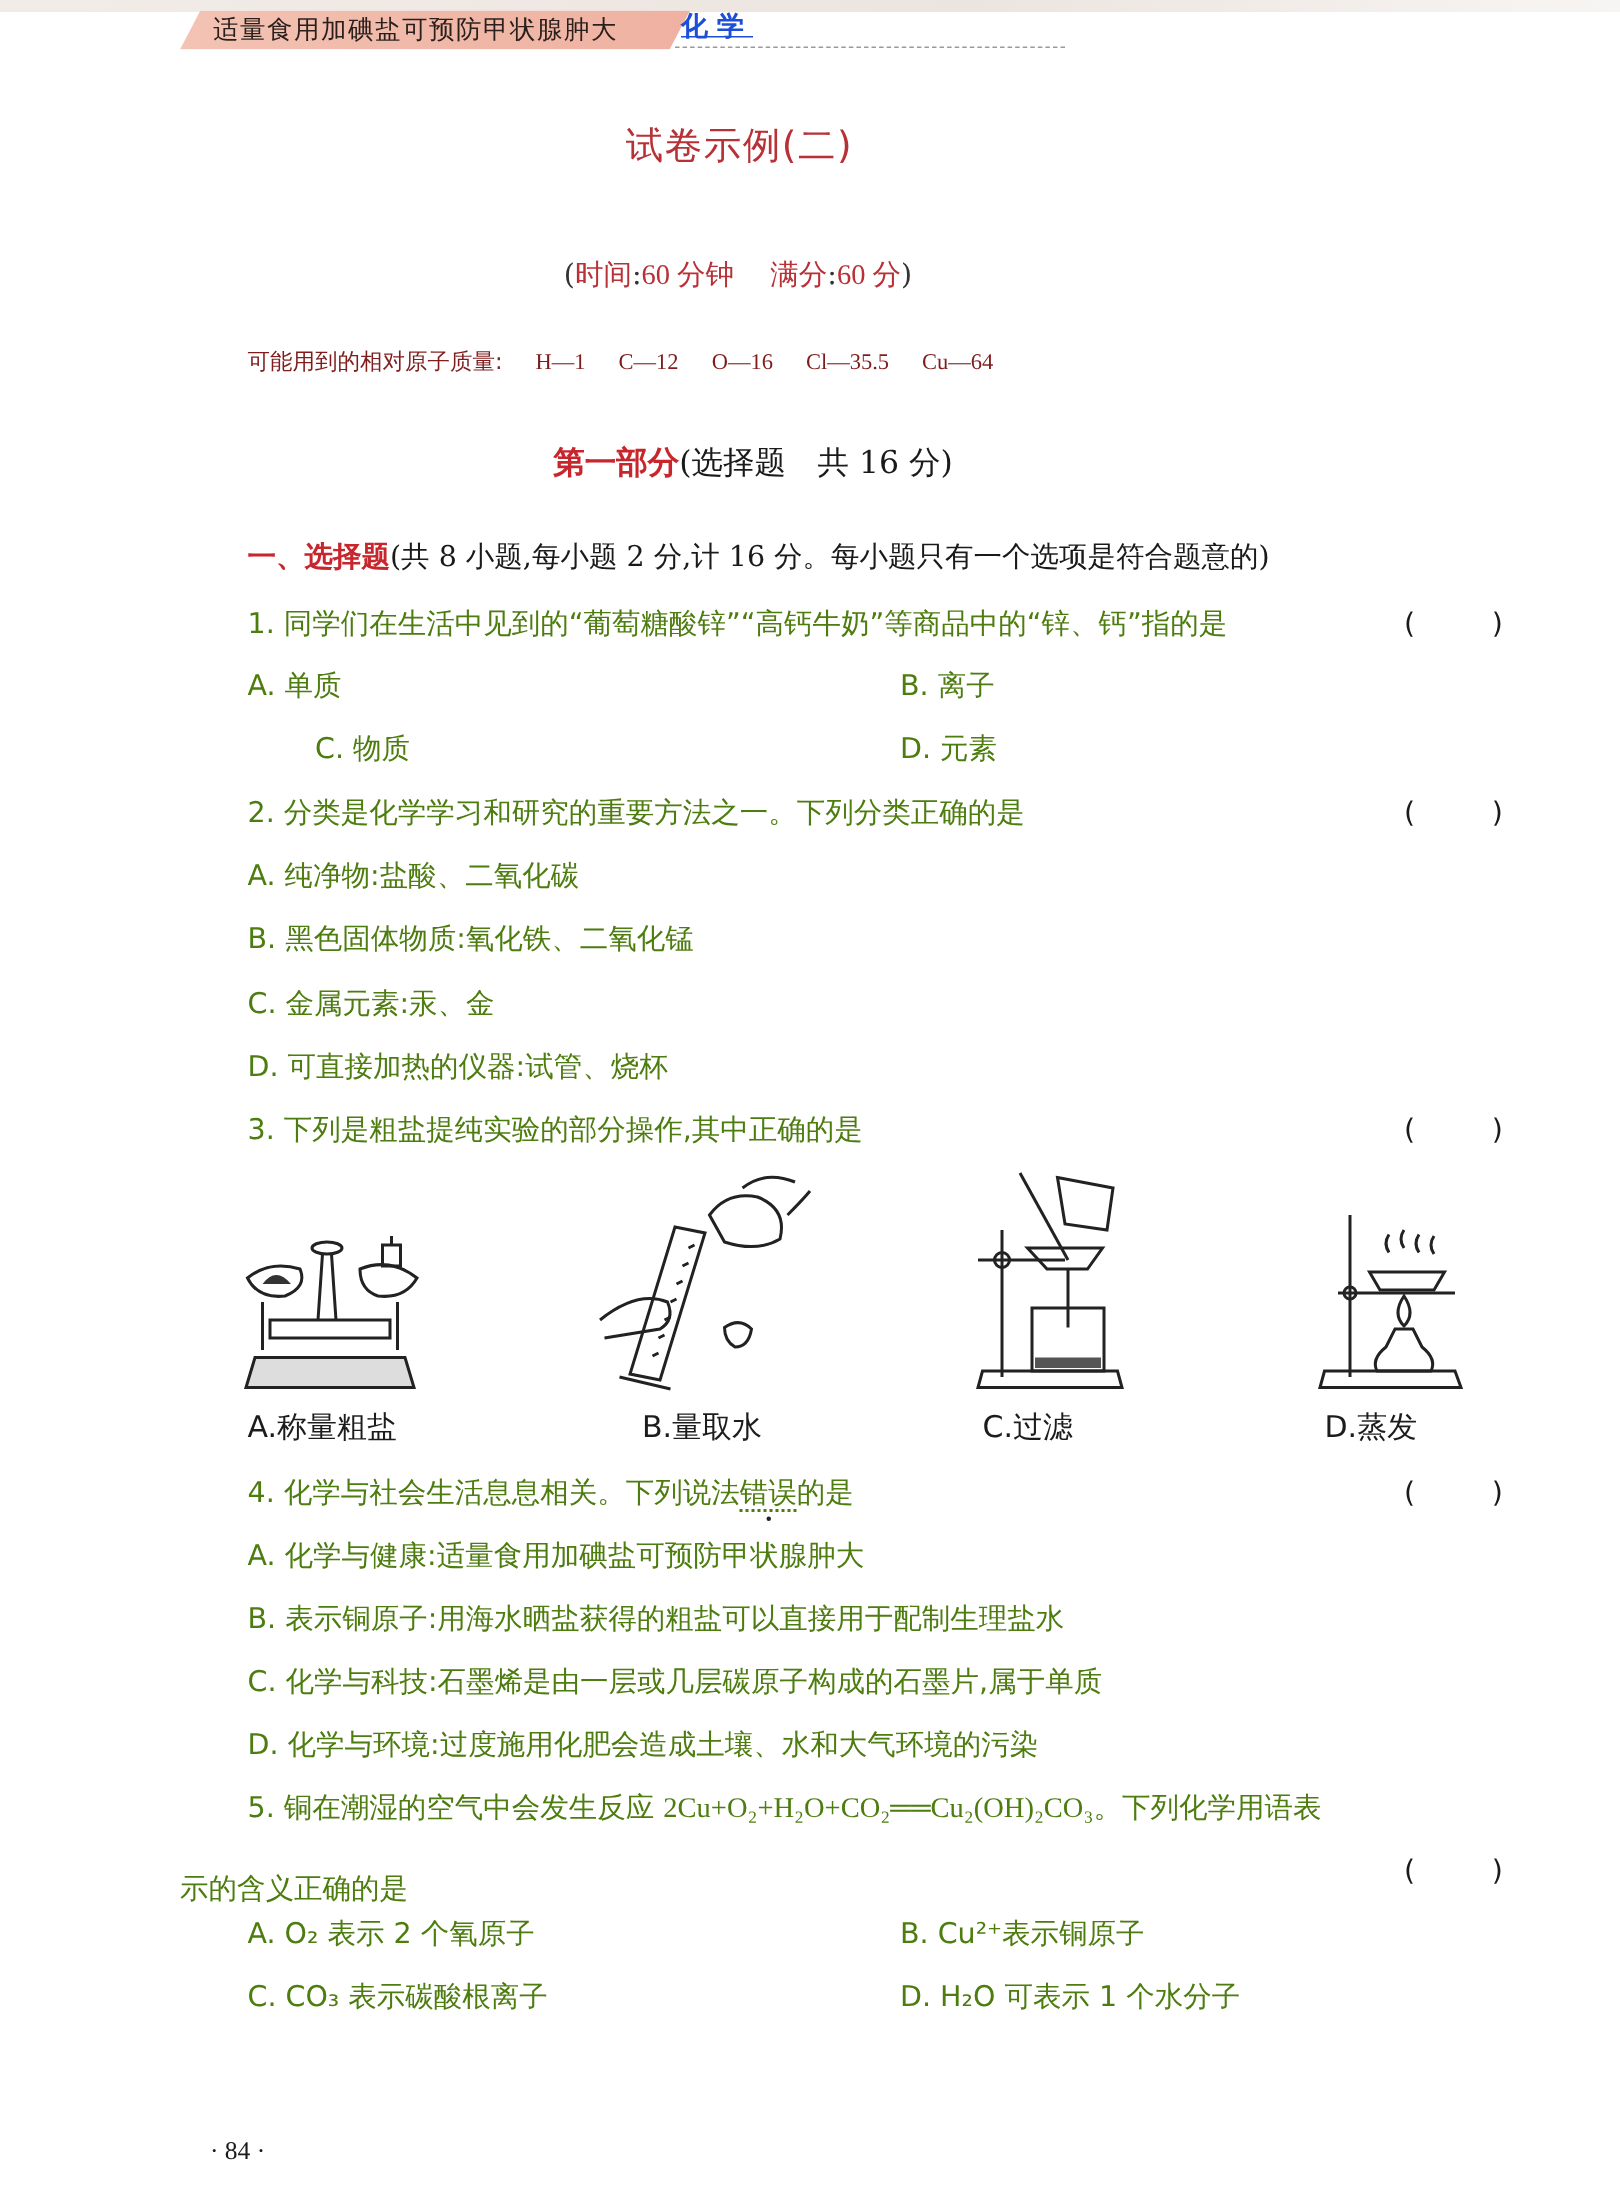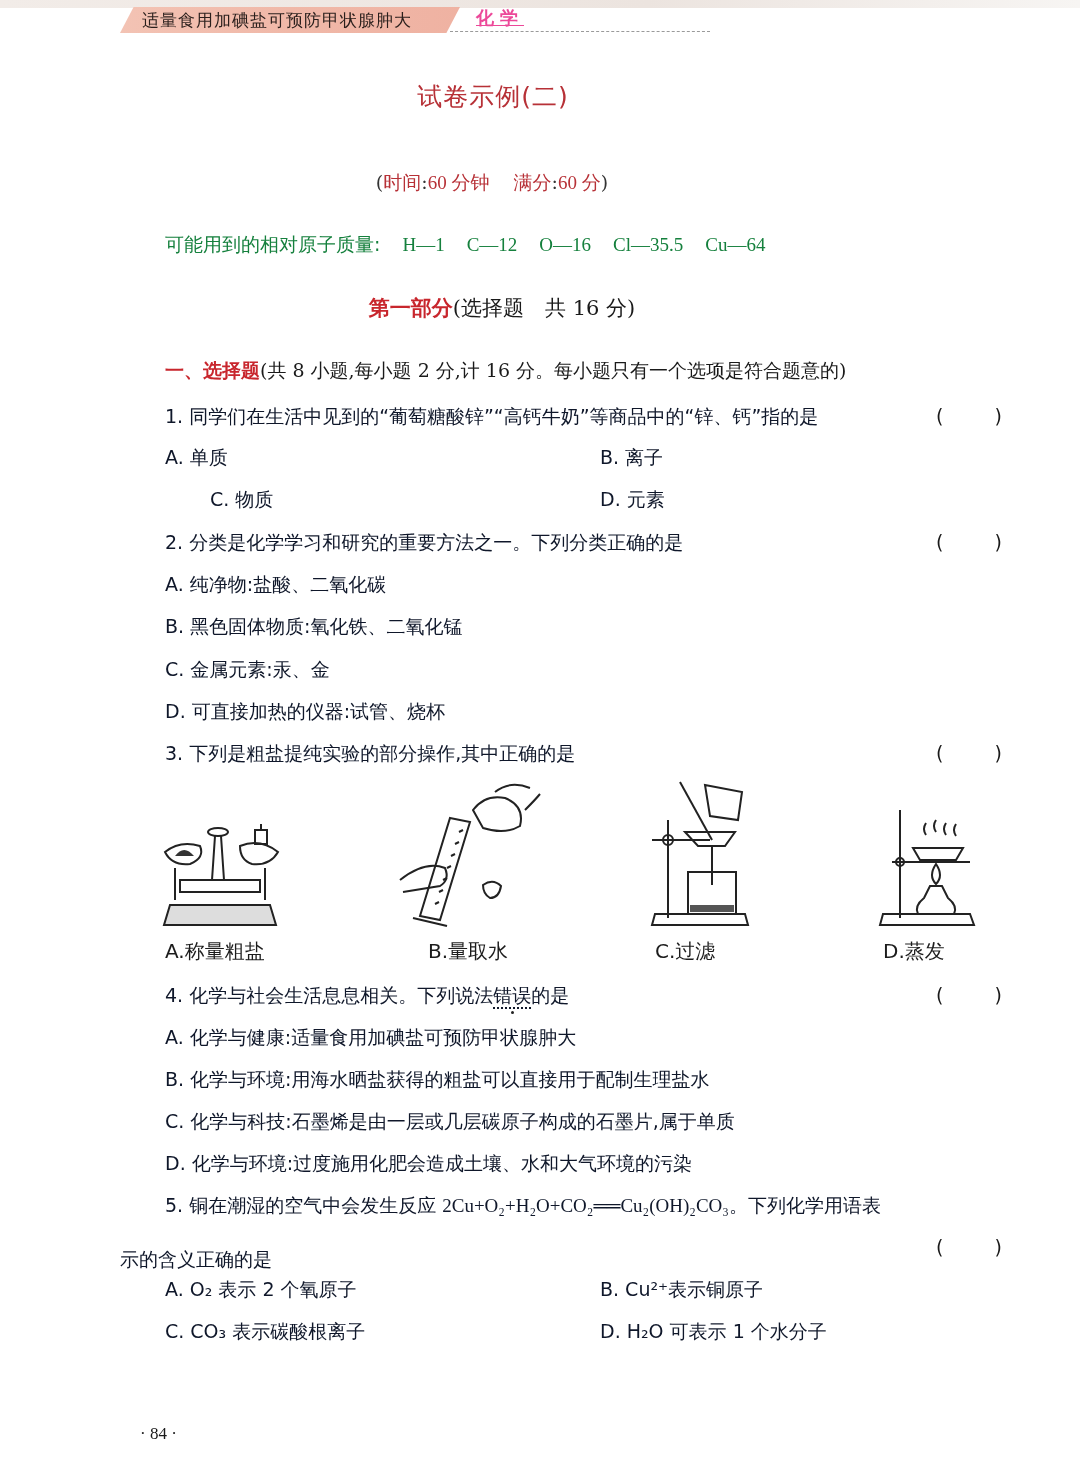--- a/index.html
+++ b/index.html
@@ -14,51 +14,51 @@
     .header-tab {
       position: absolute; left: 120px; top: 7px; width: 340px; height: 26px;
       background: linear-gradient(90deg, #f3c3b4 0%, #f0b8a8 50%, #efb2a2 100%);
       clip-path: polygon(4% 0, 100% 0, 96% 100%, 0 100%);
     }
     .header-title {
       position: absolute; left: 142px; top: 8px; font-family: "DejaVu Sans", sans-serif;
       font-size: 17px; color: #2a1f1c; letter-spacing: 1px; line-height: 24px;
     }
     .header-subject {
-      position: absolute; left: 476px; top: 6px; font-family: "DejaVu Sans", sans-serif;
-      font-size: 18px; font-weight: bold; color: #ec4899; letter-spacing: 6px; line-height: 24px; text-decoration: underline;
+      position: absolute; left: 454px; top: 6px; font-family: "DejaVu Sans", sans-serif;
+      font-size: 18px; font-weight: bold; color: #1d4ed8; letter-spacing: 6px; line-height: 24px; text-decoration: underline;
     }
     .header-rule {
       position: absolute; left: 450px; top: 31px; width: 260px; border-top: 1px dashed #9a9a9a;
     }
     .paper-title {
       position: absolute; left: 0; width: 986px; top: 80px; text-align: center;
       font-family: "DejaVu Sans", sans-serif; font-size: 25px; color: #b73137; letter-spacing: 1px;
     }
     .meta {
       position: absolute; left: 0; width: 984px; top: 170px; text-align: center;
       font-size: 19px; color: #333;
     }
     .meta .red { color: #b73137; }
     .atoms {
-      position: absolute; left: 165px; top: 232px; font-size: 19px; color: #15803d;
+      position: absolute; left: 165px; top: 232px; font-size: 15px; color: #7f1d1d;
       font-family: "DejaVu Sans", sans-serif;
     }
     .atoms .el { font-family: "Liberation Serif", serif; margin-left: 22px; }
     .atoms .el:first-of-type { margin-left: 0; }
     .part-title {
       position: absolute; left: 0; width: 1004px; top: 294px; text-align: center; font-size: 21px;
     }
     .part-title .red { color: #c8262d; font-weight: bold; font-family: "DejaVu Sans", sans-serif; }
     .section-title {
       position: absolute; left: 165px; top: 358px; font-size: 19px;
     }
     .section-title .red { color: #c8262d; font-weight: bold; font-family: "DejaVu Sans", sans-serif; }
     .line {
-      position: absolute; font-family: "DejaVu Sans", sans-serif; font-size: 19px; color: #0f172a;
+      position: absolute; font-family: "DejaVu Sans", sans-serif; font-size: 19px; color: #4d7c0f;
       white-space: nowrap; line-height: 26px;
     }
     .paren {
       position: absolute; left: 936px; font-family: "DejaVu Sans", sans-serif; font-size: 19px;
       width: 66px; display: flex; justify-content: space-between; line-height: 26px;
     }
     .num { font-family: "Liberation Serif", serif; }
     .emph-dot { position: relative; }
     .emph-dot::after {
       content: ""; position: absolute; left: 50%; bottom: -8px; width: 3px; height: 3px;
@@ -184,21 +184,21 @@
   </g>
 </svg>
 <div class="fig-label" style="left:883px;">D.蒸发</div>
 
 <div class="line" style="left:165px; top:982px;"><span>4. 化学与社会生活息息相关。下列说法</span><span class="emph-dot" style="text-decoration: underline dotted; text-underline-offset: 6px;">错误</span><span>的是</span></div>
 <div class="paren" style="top:982px;">
     <span>(</span>
     <span>)</span>
   </div>
 <div class="line" style="left:165px; top:1024px;">A. 化学与健康:适量食用加碘盐可预防甲状腺肿大</div>
-<div class="line" style="left:165px; top:1066px;">B. 化学与环境:用海水晒盐获得的粗盐可以直接用于配制生理盐水</div>
+<div class="line" style="left:165px; top:1066px;">B. 表示铜原子:用海水晒盐获得的粗盐可以直接用于配制生理盐水</div>
 <div class="line" style="left:165px; top:1108px;">C. 化学与科技:石墨烯是由一层或几层碳原子构成的石墨片,属于单质</div>
 <div class="line" style="left:165px; top:1150px;">D. 化学与环境:过度施用化肥会造成土壤、水和大气环境的污染</div>
 
 <div class="line" style="left:165px; top:1192px;"><span>5. 铜在潮湿的空气中会发生反应 </span><span class="num">2Cu+O₂+H₂O+CO₂══Cu₂(OH)₂CO₃</span><span>。下列化学用语表</span></div>
 <div class="line" style="left:120px; top:1246px;text-align:center;">示的含义正确的是</div>
 <div class="paren" style="top:1234px;">
     <span>(</span>
     <span>)</span>
   </div>
 <div class="line" style="left:165px; top:1276px;">A. O₂ 表示 2 个氧原子</div>

